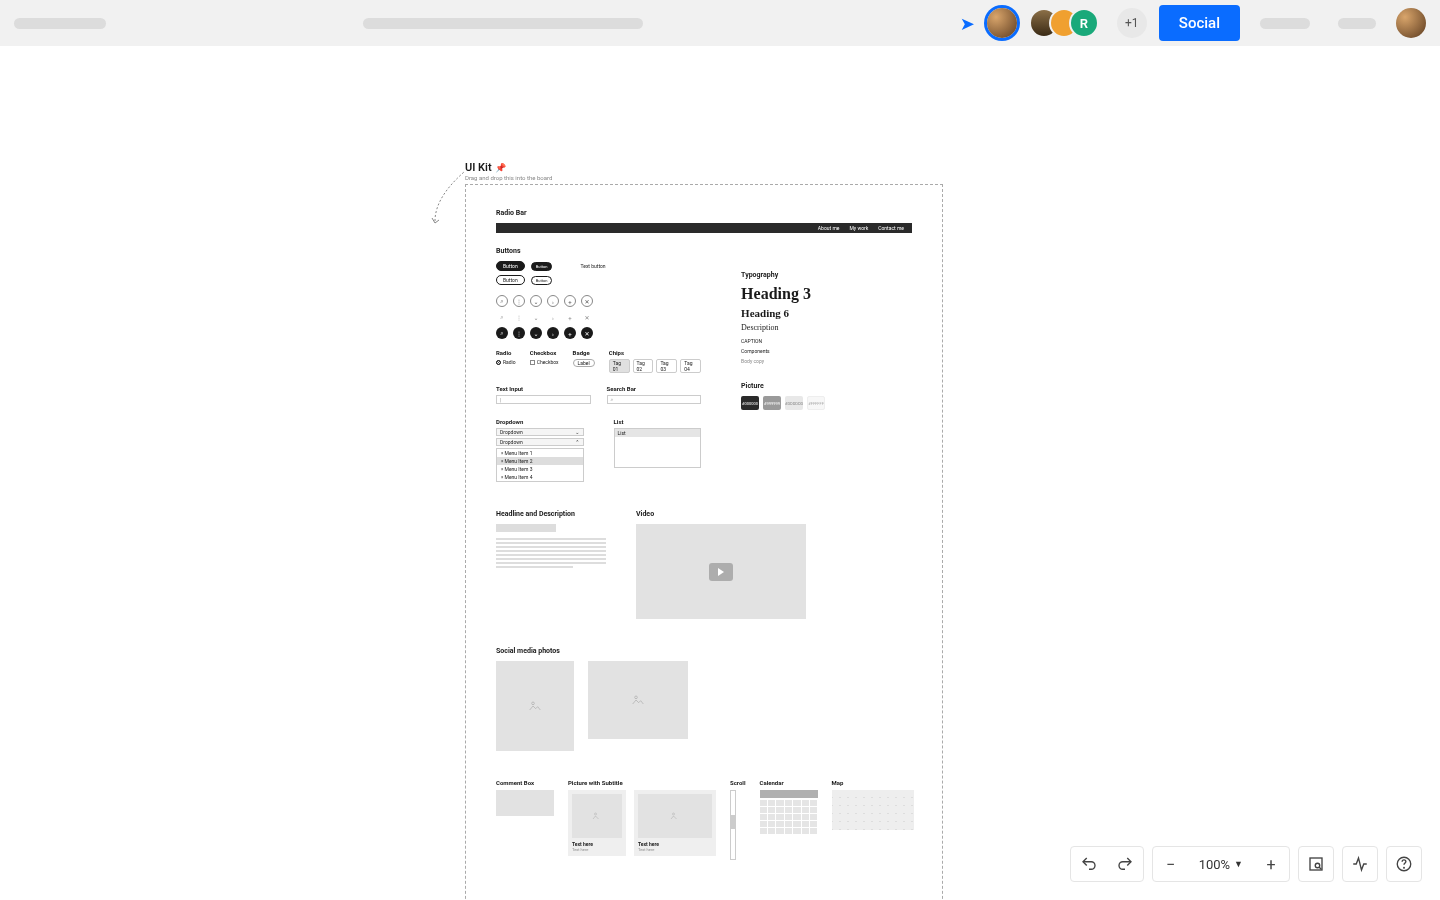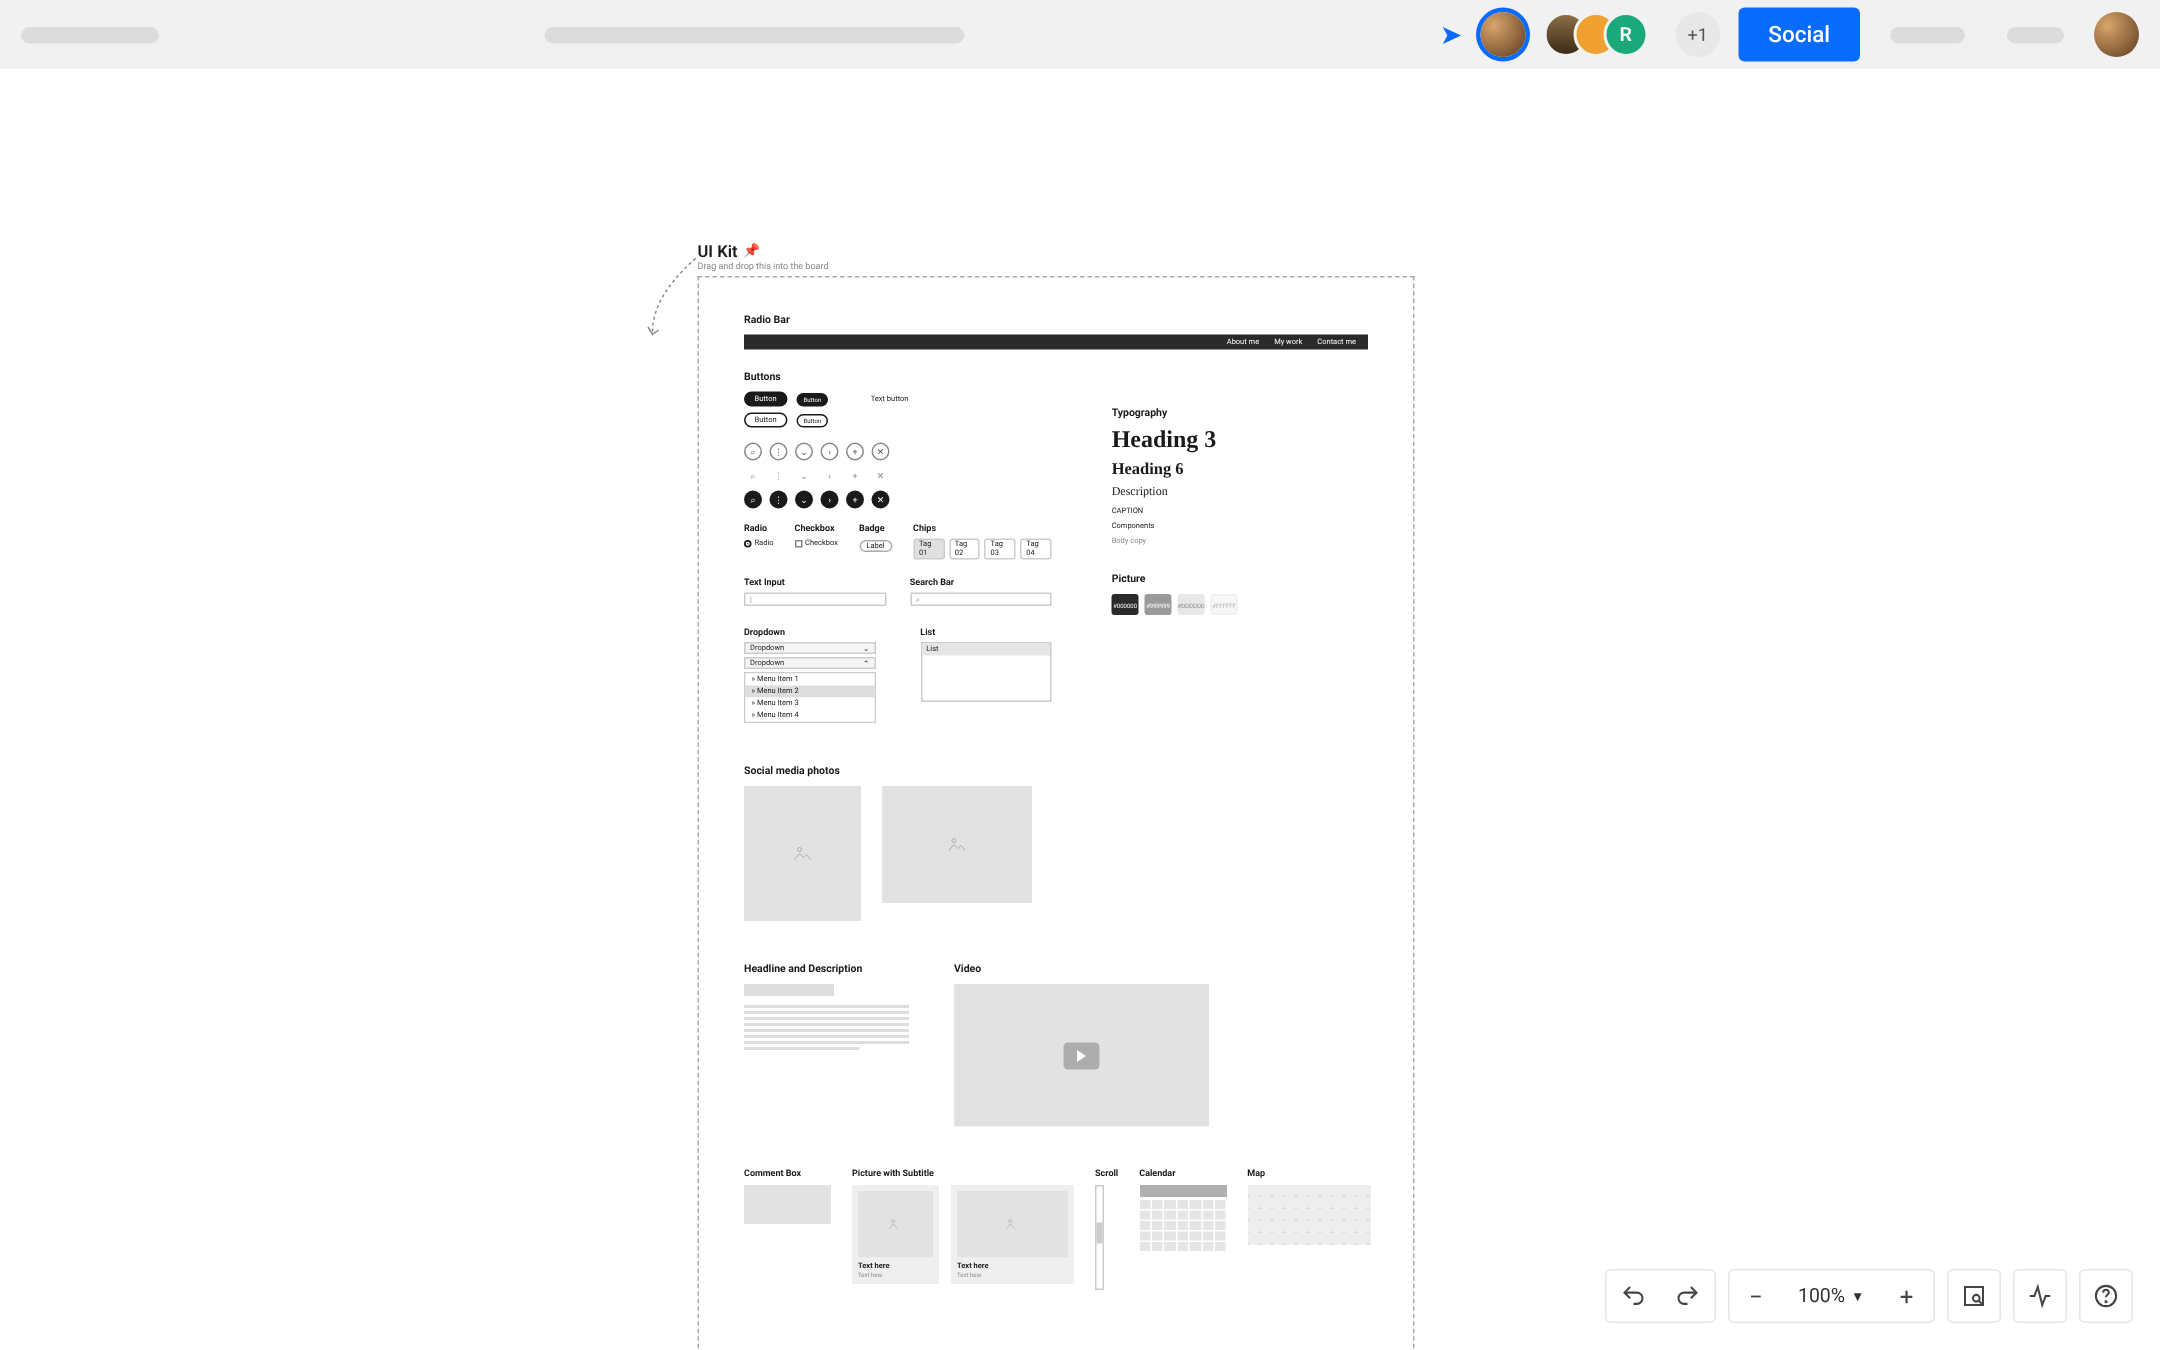--- a/index.html
+++ b/index.html
@@ -439,38 +439,20 @@
         <div class="color-row">
           <div class="swatch s1">#000000</div>
           <div class="swatch s2">#999999</div>
           <div class="swatch s3">#DDDDDD</div>
           <div class="swatch s4">#FFFFFF</div>
         </div>
       </div>
     </div>
 
     <div class="sec">
-      <div class="sec-title">Social media photos</div>
-      <div class="photo-row">
-        <div class="ph ph1">
-            <svg viewBox="0 0 24 24">
-              <circle cx="9" cy="8" r="2"></circle>
-              <path d="M4 18l5-6 4 4 3-3 4 5"></path>
-            </svg>
-          </div>
-        <div class="ph ph2">
-            <svg viewBox="0 0 24 24">
-              <circle cx="9" cy="8" r="2"></circle>
-              <path d="M4 18l5-6 4 4 3-3 4 5"></path>
-            </svg>
-          </div>
-      </div>
-    </div>
-
-    <div class="sec">
       <div class="hv-row">
         <div class="hv-l">
           <div class="sec-title">Headline and Description</div>
           <div class="bar"></div>
           <div class="lines">
             <div class="ln"></div>
               <div class="ln"></div>
               <div class="ln"></div>
               <div class="ln"></div>
             <div class="ln"></div>
@@ -481,20 +463,38 @@
         </div>
         <div>
           <div class="sec-title">Video</div>
           <div class="video">
               <div class="play"></div>
             </div>
         </div>
       </div>
     </div>
 
+    <div class="sec">
+      <div class="sec-title">Social media photos</div>
+      <div class="photo-row">
+        <div class="ph ph1">
+            <svg viewBox="0 0 24 24">
+              <circle cx="9" cy="8" r="2"></circle>
+              <path d="M4 18l5-6 4 4 3-3 4 5"></path>
+            </svg>
+          </div>
+        <div class="ph ph2">
+            <svg viewBox="0 0 24 24">
+              <circle cx="9" cy="8" r="2"></circle>
+              <path d="M4 18l5-6 4 4 3-3 4 5"></path>
+            </svg>
+          </div>
+      </div>
+    </div>
+
     <div class="bottom-row">
       <div class="bcol">
         <div class="lbl">Comment Box</div>
         <div class="comment"></div>
       </div>
       <div class="bcol">
         <div class="lbl">Picture with Subtitle</div>
         <div class="pic-sub">
           <div class="pcard">
             <div class="pimg">

